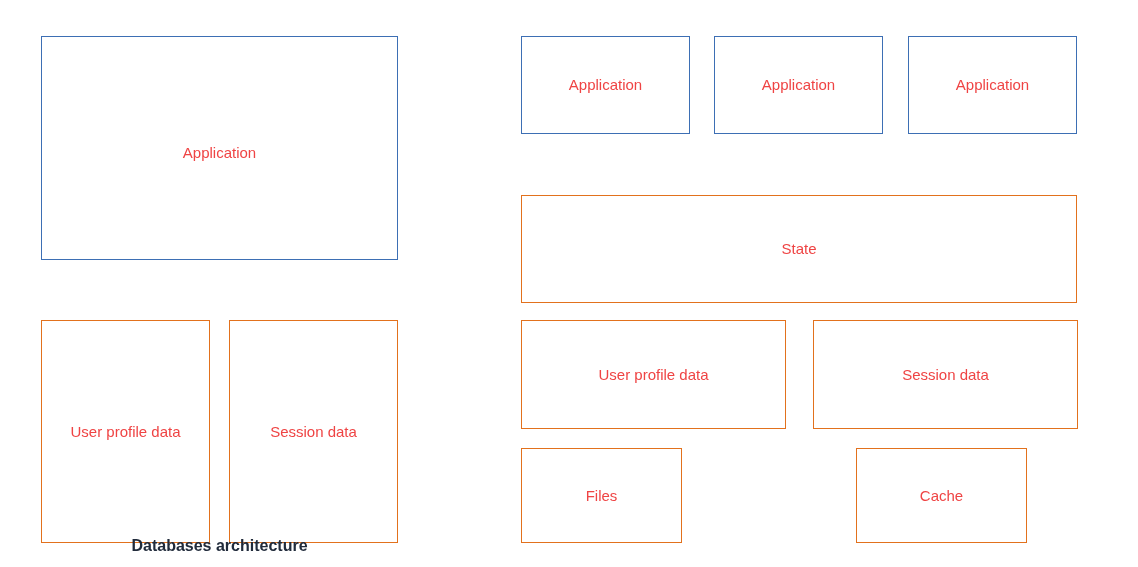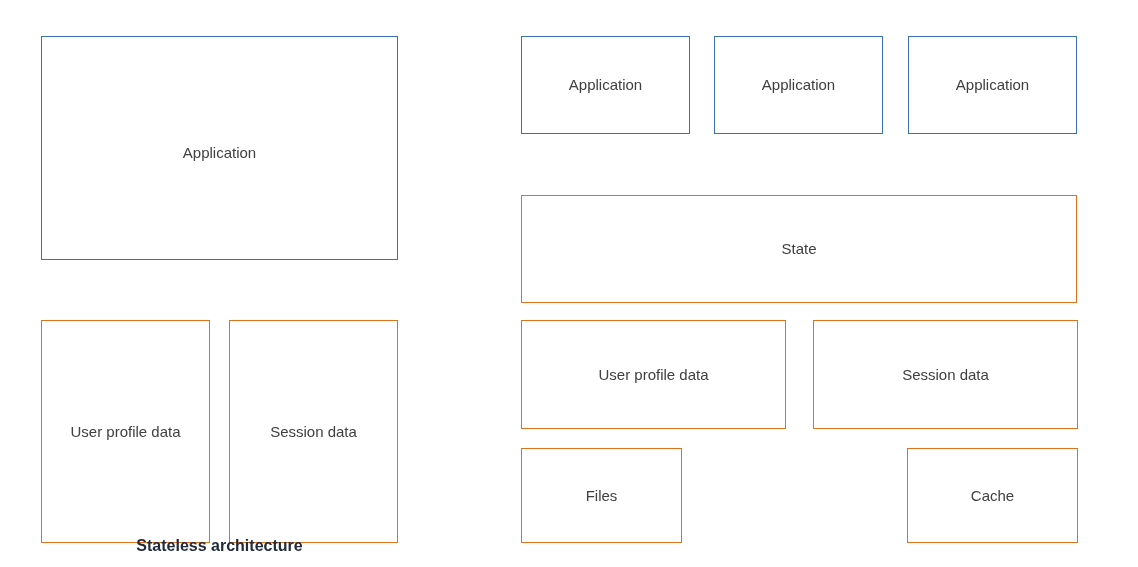--- a/index.html
+++ b/index.html
@@ -24,21 +24,21 @@
     background: #ffffff;
     display: flex;
     align-items: center;
     justify-content: center;
     border-width: 1px;
     border-style: solid;
   }
   .box .box-label {
     font-size: 15px;
     line-height: 18px;
-    color: #404040;
+    color: #ef4444;
     text-align: center;
     white-space: nowrap;
     user-select: none;
   }
   .box-blue {
     border-color: #3d6fb4;
   }
   .box-orange {
     border-color: #e2711d;
     margin-top: 44px;
@@ -70,21 +70,21 @@
   </div>
 
   <div class="box box-orange" style="left:41px; top:276px; width:169px; height:223px;">
     <span class="box-label">User profile data</span>
   </div>
 
   <div class="box box-orange" style="left:229px; top:276px; width:169px; height:223px;">
     <span class="box-label">Session data</span>
   </div>
 
-  <div class="caption" style="left:41px; top:537px; width:357px;">Stateless architecture</div>
+  <div class="caption" style="left:41px; top:537px; width:357px;">Databases architecture</div>
 
   <div class="box box-blue" style="left:521px; top:36px; width:169px; height:98px;">
     <span class="box-label">Application</span>
   </div>
 
   <div class="box box-blue" style="left:714px; top:36px; width:169px; height:98px;">
     <span class="box-label">Application</span>
   </div>
 
   <div class="box box-blue" style="left:908px; top:36px; width:169px; height:98px;">
@@ -101,18 +101,18 @@
 
   <div class="box box-orange" style="left:813px; top:276px; width:265px; height:109px;">
     <span class="box-label">Session data</span>
   </div>
 
   <div class="box box-orange" style="left:521px; top:404px; width:161px; height:95px;">
     <span class="box-label">Files</span>
   </div>
 
 
-  <div class="box box-orange" style="left:907px; top:404px; width:171px; height:95px;">
+  <div class="box box-orange" style="left:856px; top:404px; width:171px; height:95px;">
     <span class="box-label">Cache</span>
   </div>
 
 
 </div>
 
 </body></html>

